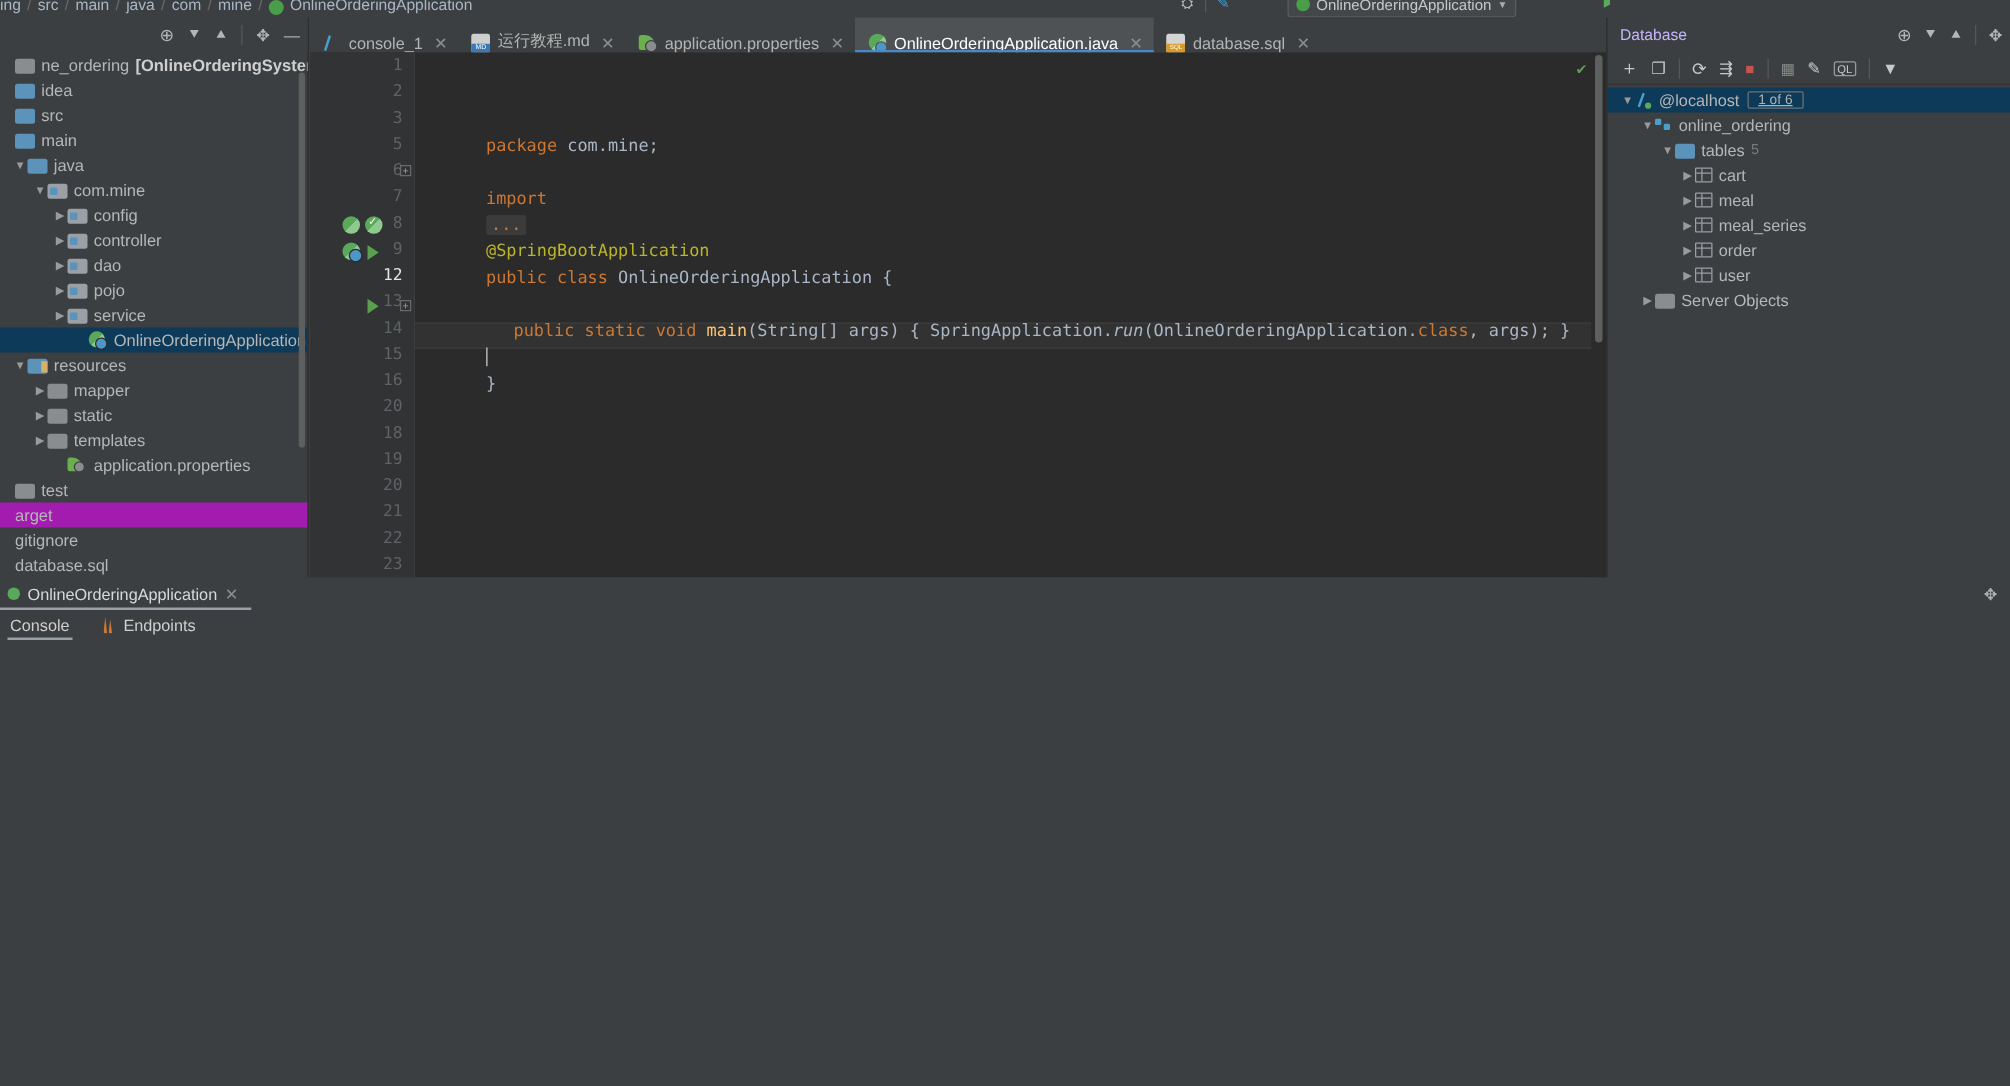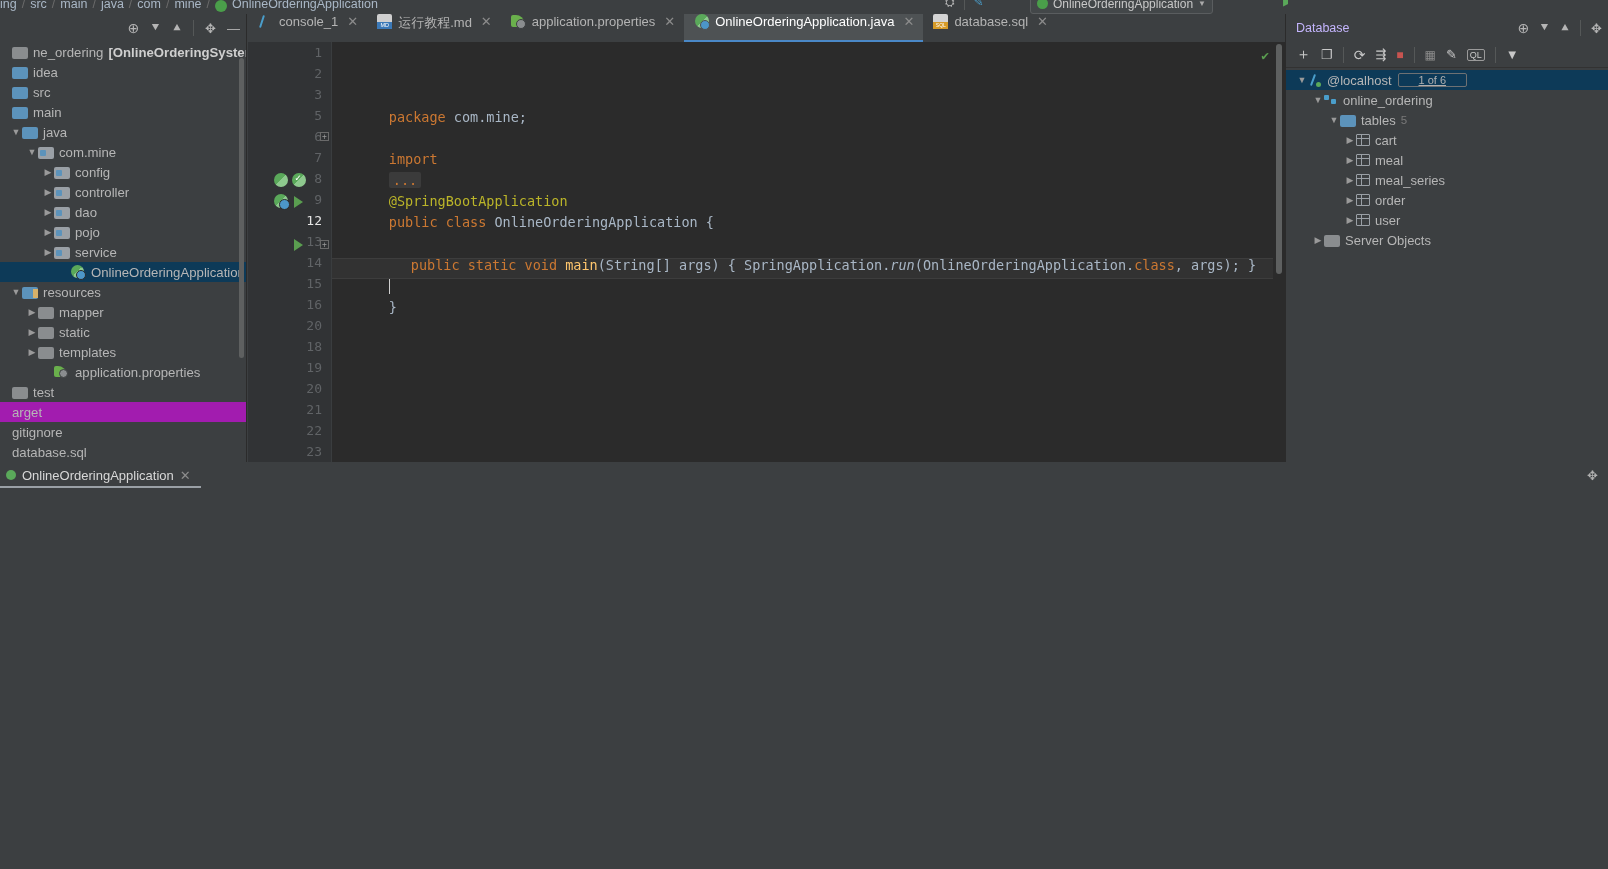--- a/index.html
+++ b/index.html
@@ -76,21 +76,21 @@
     border-radius:50%; background:#8a8d8f; border:1.5px solid #3c3f41; }
   .bold { font-weight: bold; color: #cfcfcf; }
   .pp-scroll { position:absolute; right:2px; top:44px; width:5px; height:300px; background:#5e6060; border-radius:3px; }
 
   
   .editor-tabs {
     position: absolute; left: 248px; top: 14px; width: 1037px; height: 28px;
     background: #3c3f41; display: flex; align-items: stretch; font-size: 13px;
   }
   .etab {
-    display: flex; align-items: flex-start; gap: 6px; padding: 0 9px 0 10px;
+    display: flex; align-items: flex-end; gap: 6px; padding: 0 9px 0 10px;
     color: #b4b4b4; white-space: nowrap; position: relative; cursor: default;
   }
   .etab.active { background: #4e5254; color: #ffffff; }
   .etab.active::after { content:''; position:absolute; left:0; bottom:0; width:100%; height:2px; background:#4a88c7; }
   .etab .x { color:#8c8c8c; font-size: 13px; margin-left: 3px; }
   .ti { width: 15px; height: 15px; position: relative; display:inline-block; flex:0 0 15px; }
   .ti-console::before{content:'';position:absolute;left:3px;top:1px;width:2px;height:13px;background:#4a9ecb;
      transform: rotate(18deg); border-radius:1px;}
   .ti-md { background:#cfcfcf; border-radius:2px; }
   .ti-md::after{content:'MD';position:absolute;left:0;bottom:0;width:15px;height:7px;background:#3b79b8;color:#fff;
@@ -144,21 +144,21 @@
     position: absolute; left: 1285px; top: 14px; width: 323px; height: 448px;
     background: #3c3f41; border-left: 1px solid #2b2b2b;
   }
   .db-header { height:28px; display:flex; align-items:center; padding:0 6px 0 10px; gap:10px; }
   .db-title { font-size:12.5px; color:#c4b5fd; flex:1; }
   .db-toolbar { height:26px; display:flex; align-items:center; gap:10px; padding-left:10px;
                 border-bottom:1px solid #323232; }
   .db-tree { font-size:13px; padding-top:2px; }
   .db-row { height:20px; display:flex; align-items:center; white-space:nowrap; color:#b6b6b6; }
   .db-row.selected { background:#0d3a58; }
-  .badge { border:1px solid #6e7173; border-radius:2px; padding:0 20px; font-size:11px; color:#b0b0b0; margin-left:6px;text-decoration:underline; }
+  .badge { border:1px solid #6e7173; border-radius:2px; padding:0 8px; font-size:11px; color:#b0b0b0; margin-left:6px;text-decoration:underline; }
   .cnt { color:#7a7a7a; font-size:11.5px; margin-left:5px; }
   .ic-tbl { width:14px;height:12px;border:1px solid #9aa0a6;border-radius:1px;margin-right:5px;flex:0 0 14px;position:relative;}
   .ic-tbl::before{content:'';position:absolute;left:0;top:3px;width:12px;height:1px;background:#9aa0a6;}
   .ic-tbl::after{content:'';position:absolute;left:4px;top:0;width:1px;height:10px;background:#9aa0a6;}
   .ic-db { width:14px;height:12px;margin-right:5px;flex:0 0 14px;position:relative; }
   .ic-db::before{content:'';position:absolute;left:0;top:1px;width:5px;height:5px;background:#4a9ecb;border-radius:1px;}
   .ic-db::after{content:'';position:absolute;left:7px;top:5px;width:5px;height:5px;background:#4a9ecb;border-radius:1px;}
   .ic-conn { width:14px;height:13px;margin-right:5px;flex:0 0 14px;position:relative;}
   .ic-conn::before{content:'';position:absolute;left:4px;top:0;width:2px;height:12px;background:#4a9ecb;transform:rotate(20deg);border-radius:1px;}
   .ic-conn::after{content:'';position:absolute;left:8px;bottom:0;width:5px;height:5px;border-radius:50%;background:#5aa95a;}
@@ -538,16 +538,25 @@
 
   <div class="run-window">
     <div class="run-tabs">
       <div class="run-tab active">
         <span style="width:10px;height:10px;border-radius:50%;background:#5aa95a;display:inline-block;"></span>
         <span>OnlineOrderingApplication</span>
         <span class="x">✕</span>
       </div>
       <span class="gear">✥</span>
     </div>
+    <div class="sub-tabs" id="sub-tabs">
+        <div class="sub-tab active">
+          <span>Console</span>
+        </div>
+        <div class="sub-tab">
+          <span class="ep-icon"></span>
+          <span>Endpoints</span>
+        </div>
+      </div>
 
   </div>
 
 </div>
 
 </body></html>

